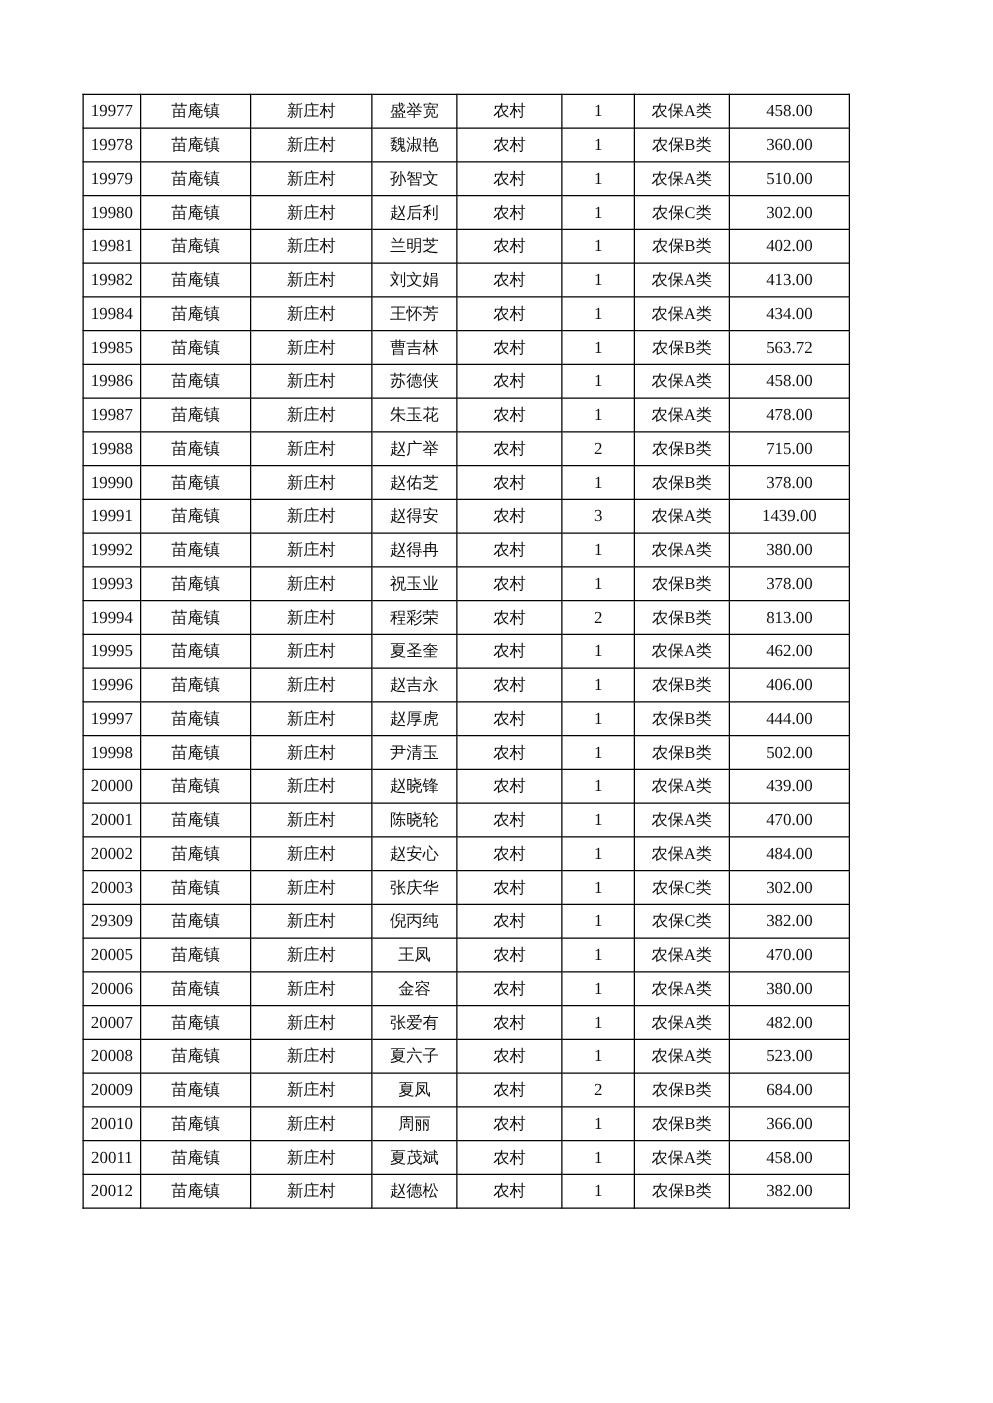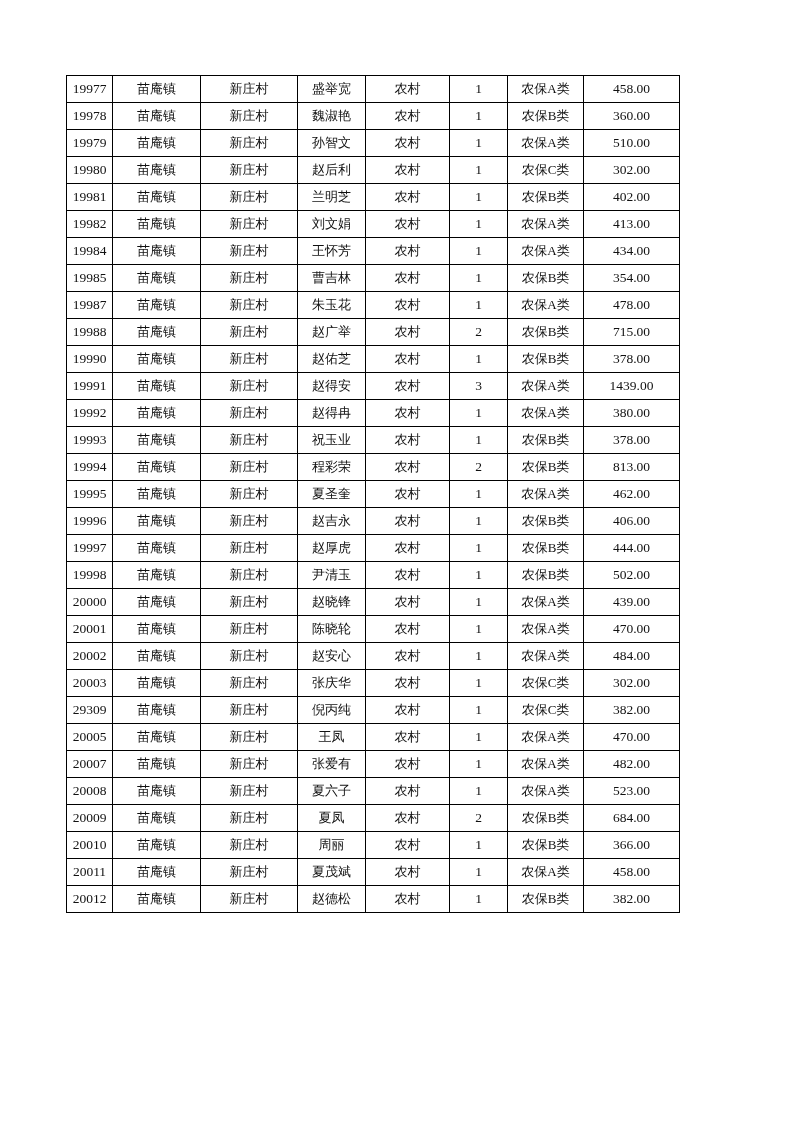--- a/index.html
+++ b/index.html
@@ -137,21 +137,31 @@
           <td class="num">434.00</td>
         </tr>
         <tr>
           <td class="num">19985</td>
           <td>苗庵镇</td>
           <td>新庄村</td>
           <td>曹吉林</td>
           <td>农村</td>
           <td class="num">1</td>
           <td>农保B类</td>
-          <td class="num">354.00</td>
+          <td class="num">563.72</td>
+        </tr>
+        <tr>
+          <td class="num">19986</td>
+          <td>苗庵镇</td>
+          <td>新庄村</td>
+          <td>苏德侠</td>
+          <td>农村</td>
+          <td class="num">1</td>
+          <td>农保A类</td>
+          <td class="num">458.00</td>
         </tr>
         <tr>
           <td class="num">19987</td>
           <td>苗庵镇</td>
           <td>新庄村</td>
           <td>朱玉花</td>
           <td>农村</td>
           <td class="num">1</td>
           <td>农保A类</td>
           <td class="num">478.00</td>
@@ -308,20 +318,30 @@
         </tr>
         <tr>
           <td class="num">20005</td>
           <td>苗庵镇</td>
           <td>新庄村</td>
           <td>王凤</td>
           <td>农村</td>
           <td class="num">1</td>
           <td>农保A类</td>
           <td class="num">470.00</td>
+        </tr>
+        <tr>
+          <td class="num">20006</td>
+          <td>苗庵镇</td>
+          <td>新庄村</td>
+          <td>金容</td>
+          <td>农村</td>
+          <td class="num">1</td>
+          <td>农保A类</td>
+          <td class="num">380.00</td>
         </tr>
         <tr>
           <td class="num">20007</td>
           <td>苗庵镇</td>
           <td>新庄村</td>
           <td>张爱有</td>
           <td>农村</td>
           <td class="num">1</td>
           <td>农保A类</td>
           <td class="num">482.00</td>

